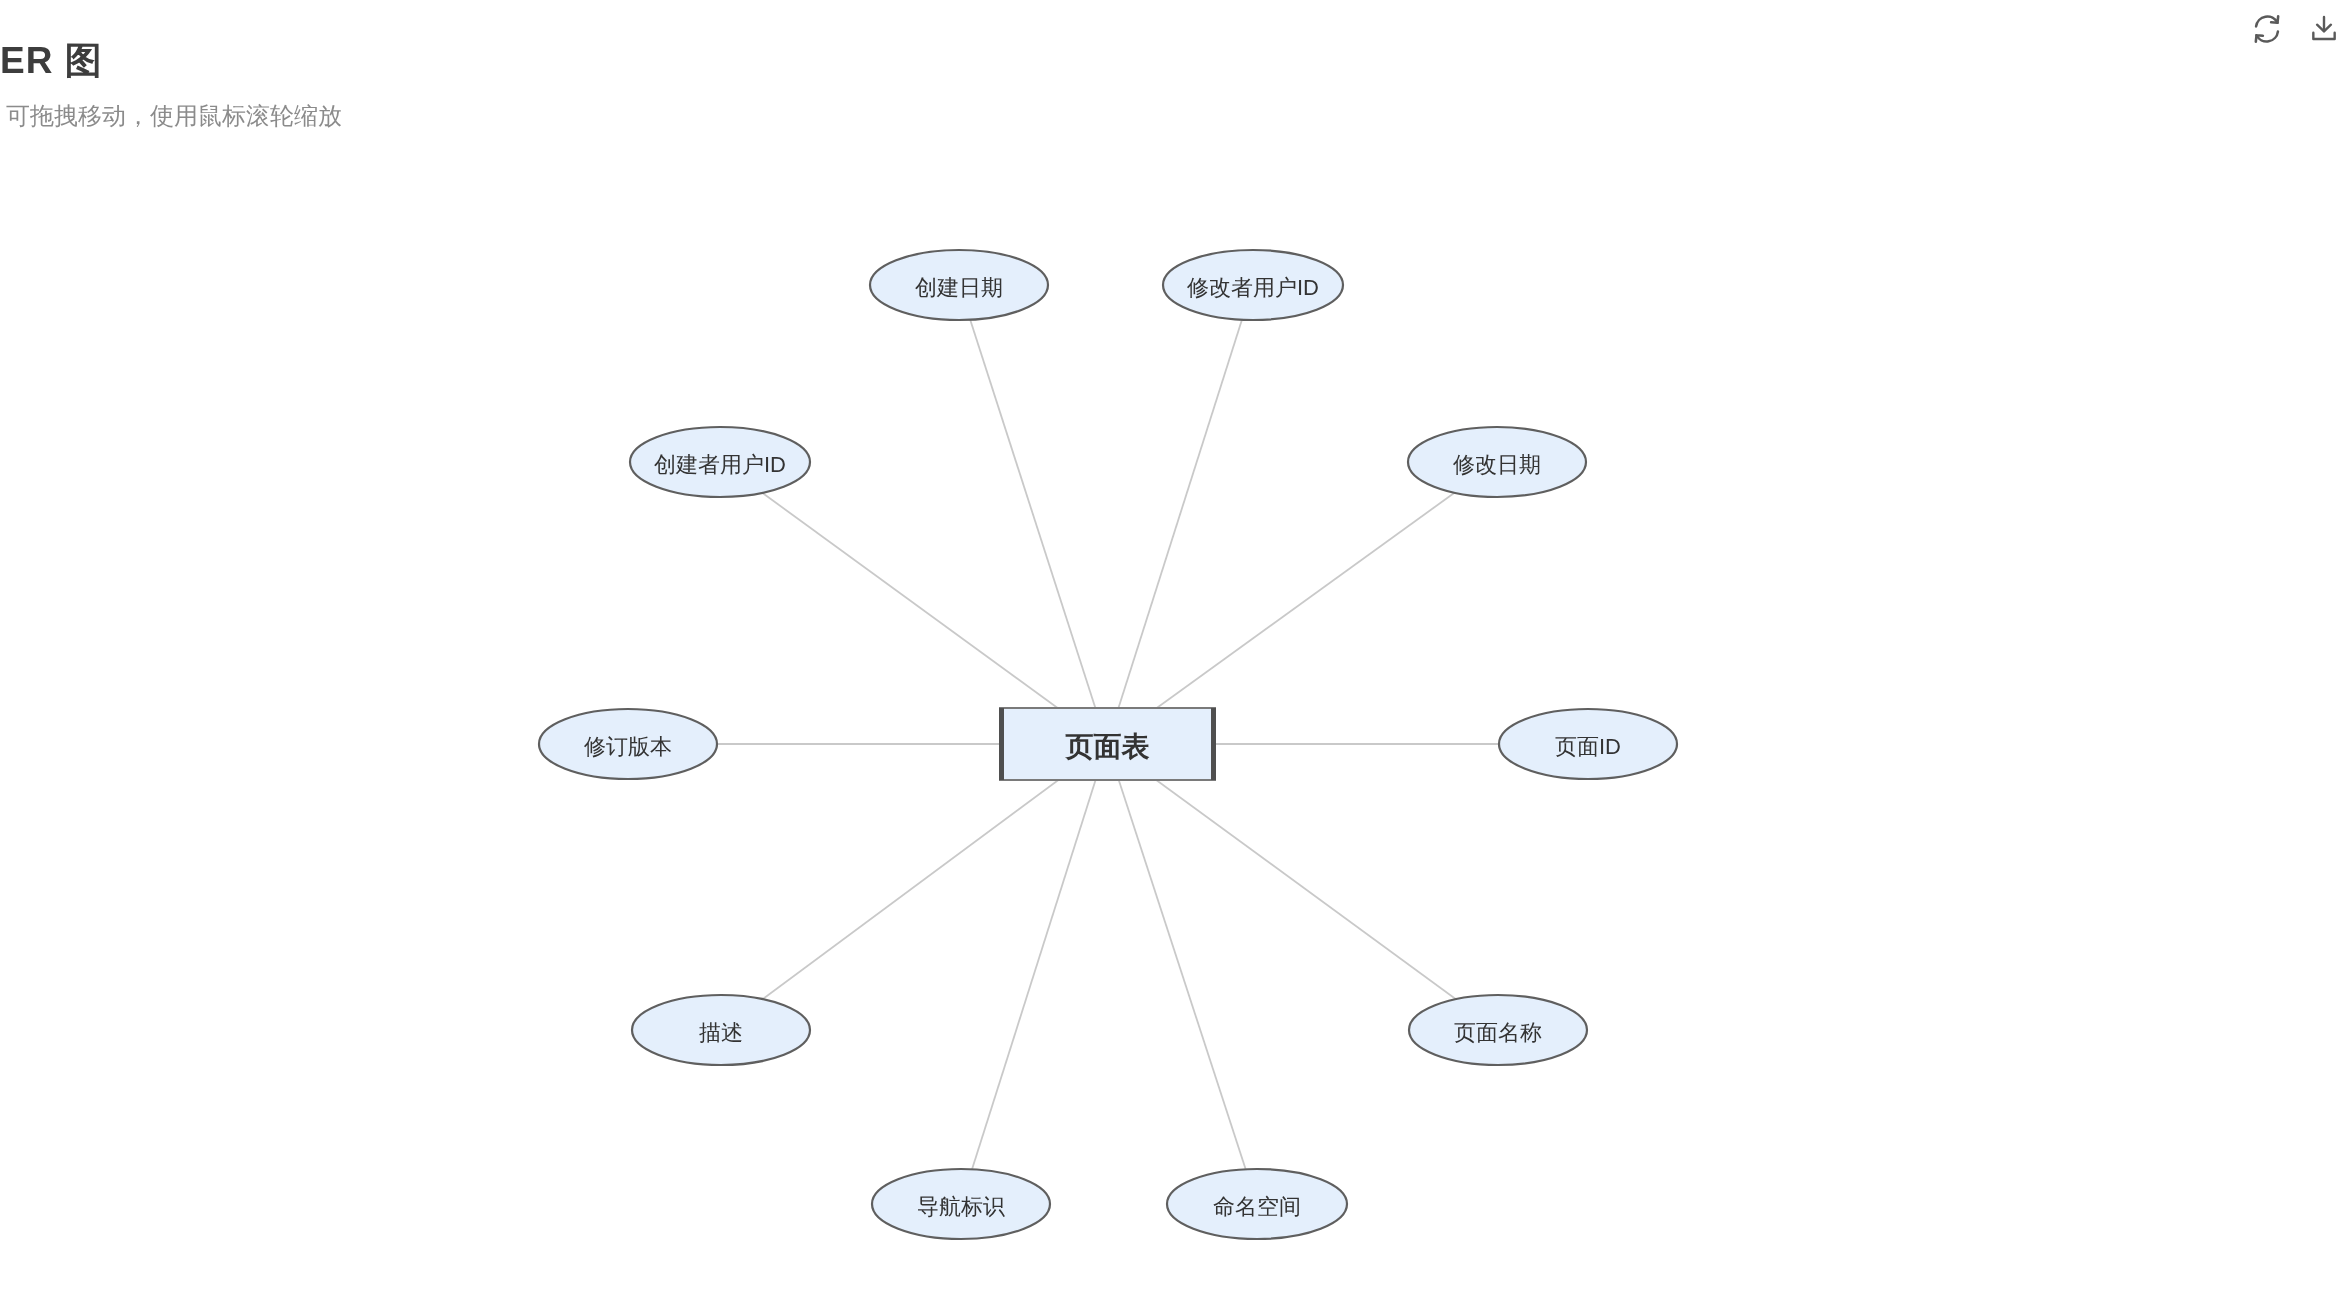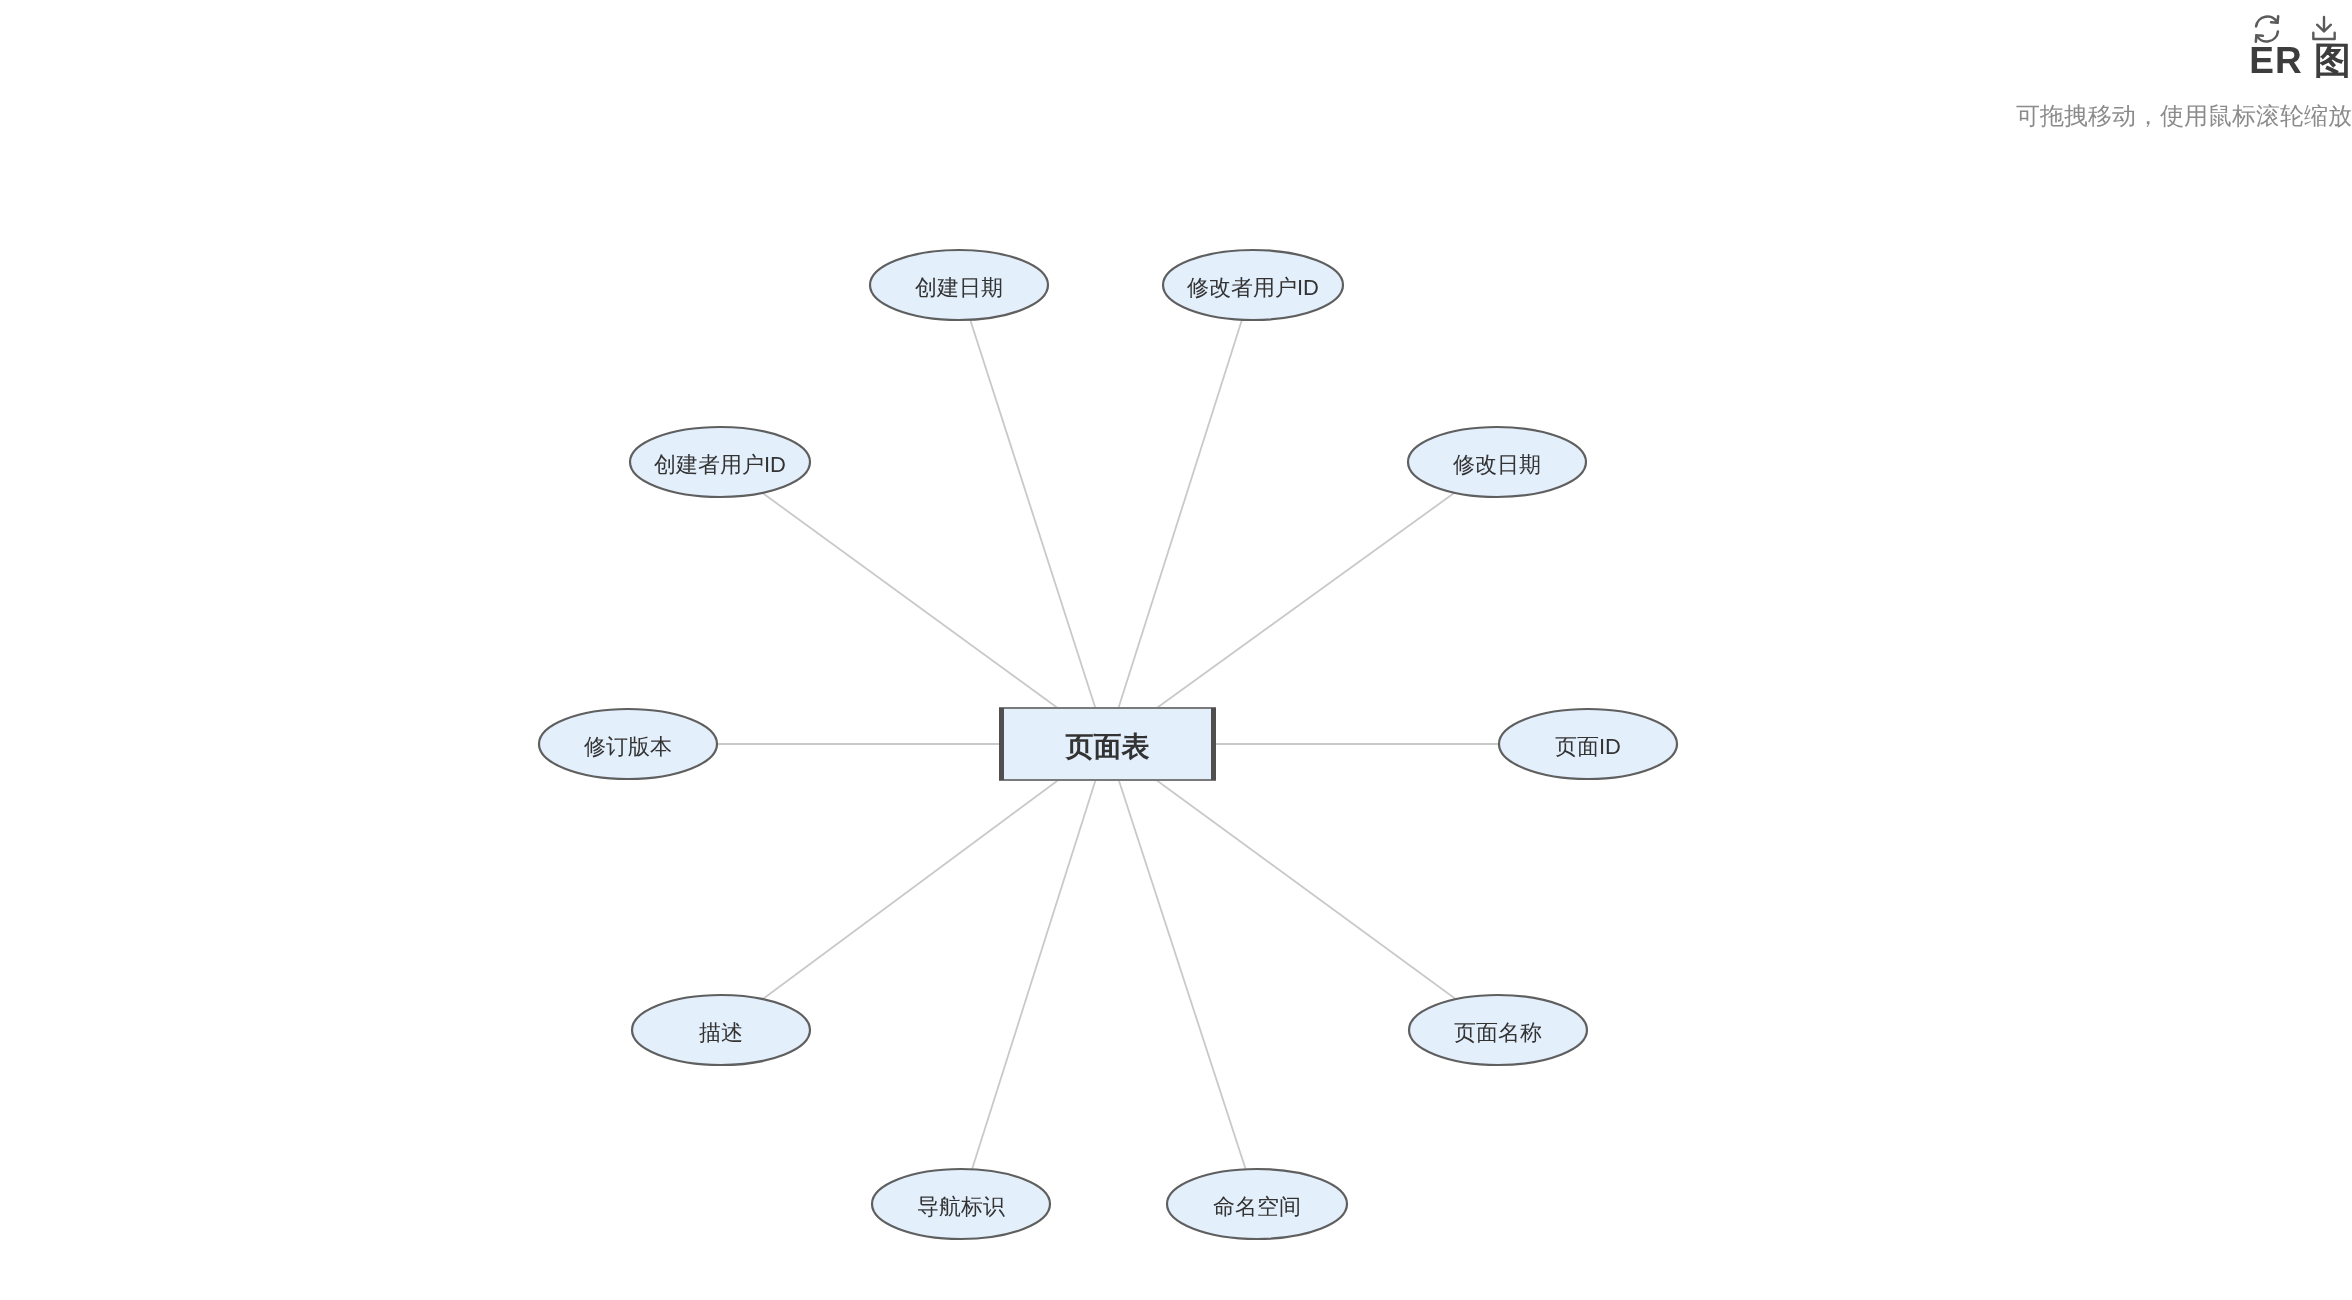--- a/index.html
+++ b/index.html
@@ -15,33 +15,33 @@
     position: relative;
     width: 2352px;
     height: 1300px;
     background: #ffffff;
   }
   .header {
     position: absolute;
     top: 36px;
     left: 0;
     right: 0;
-    text-align: right;
+    text-align: left;
     z-index: 2;
     pointer-events: none;
   }
   .title {
     margin: 0;
     font-size: 37px;
     font-weight: bold;
     letter-spacing: 1px;
     color: var(--title-text, #3d3d3d);
   }
   .subtitle {
-    margin: 14px 0 0 14px;
+    margin: 14px 0 0 6px;
     font-size: 24px;
     font-weight: normal;
     color: var(--subtitle-text, #8b8b8b);
   }
   .toolbar {
     position: absolute;
     top: 10px;
     right: 10px;
     display: flex;
     align-items: center;

